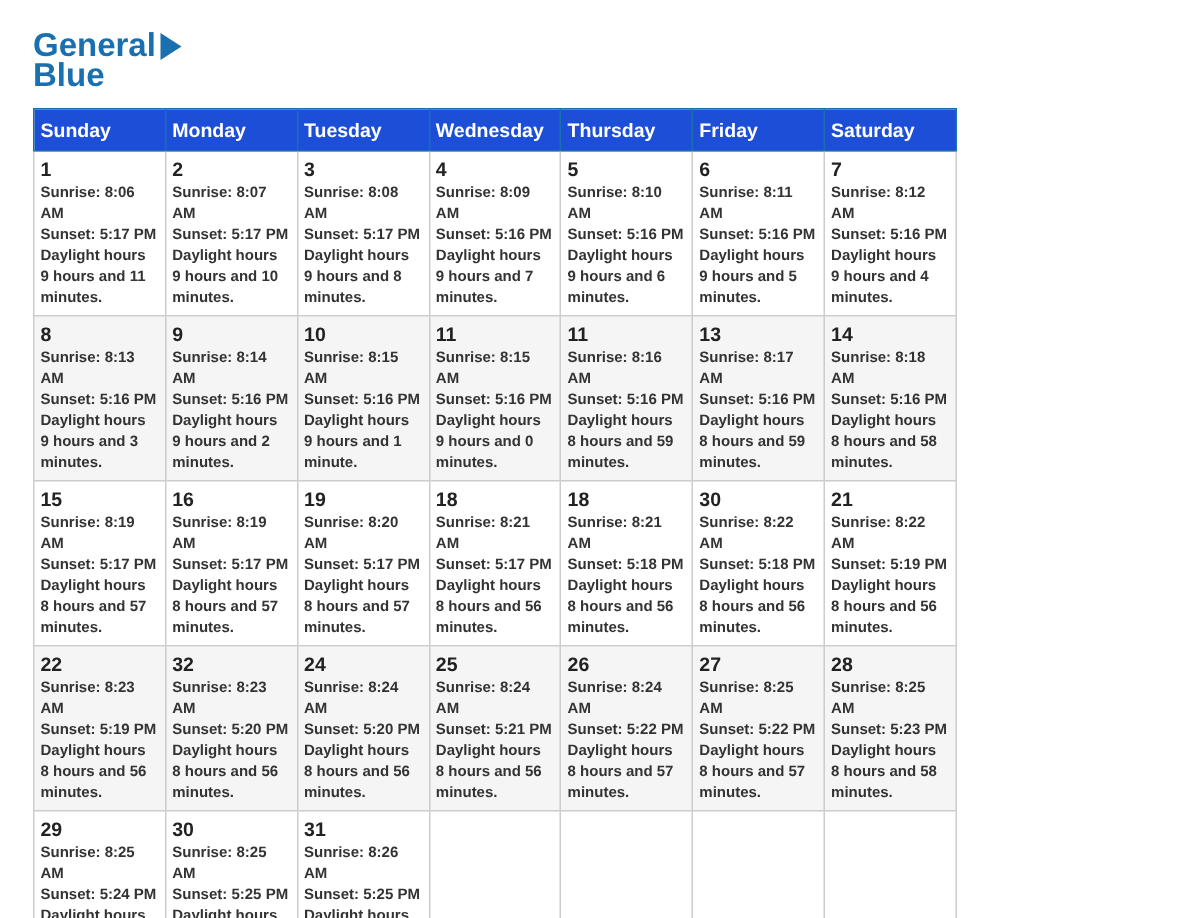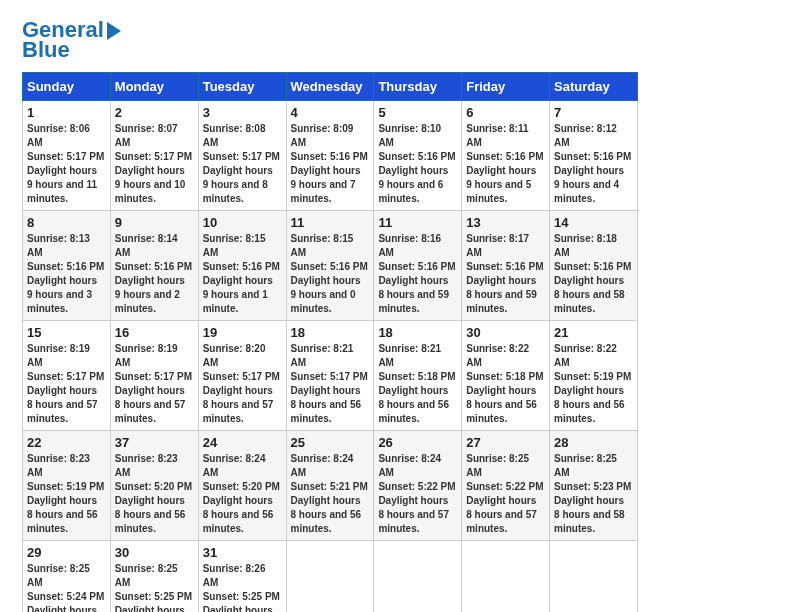--- a/index.html
+++ b/index.html
@@ -329,21 +329,21 @@
           <td>
     <span class="day-num">22</span>
     <div class="day-detail">
       Sunrise: 8:23 AM<br>
       Sunset: 5:19 PM<br>
       Daylight hours<br>
       8 hours and 56 minutes.
     </div>
   </td>
           <td>
-    <span class="day-num">37</span>
+    <span class="day-num">32</span>
     <div class="day-detail">
       Sunrise: 8:23 AM<br>
       Sunset: 5:20 PM<br>
       Daylight hours<br>
       8 hours and 56 minutes.
     </div>
   </td>
           <td>
     <span class="day-num">24</span>
     <div class="day-detail">

